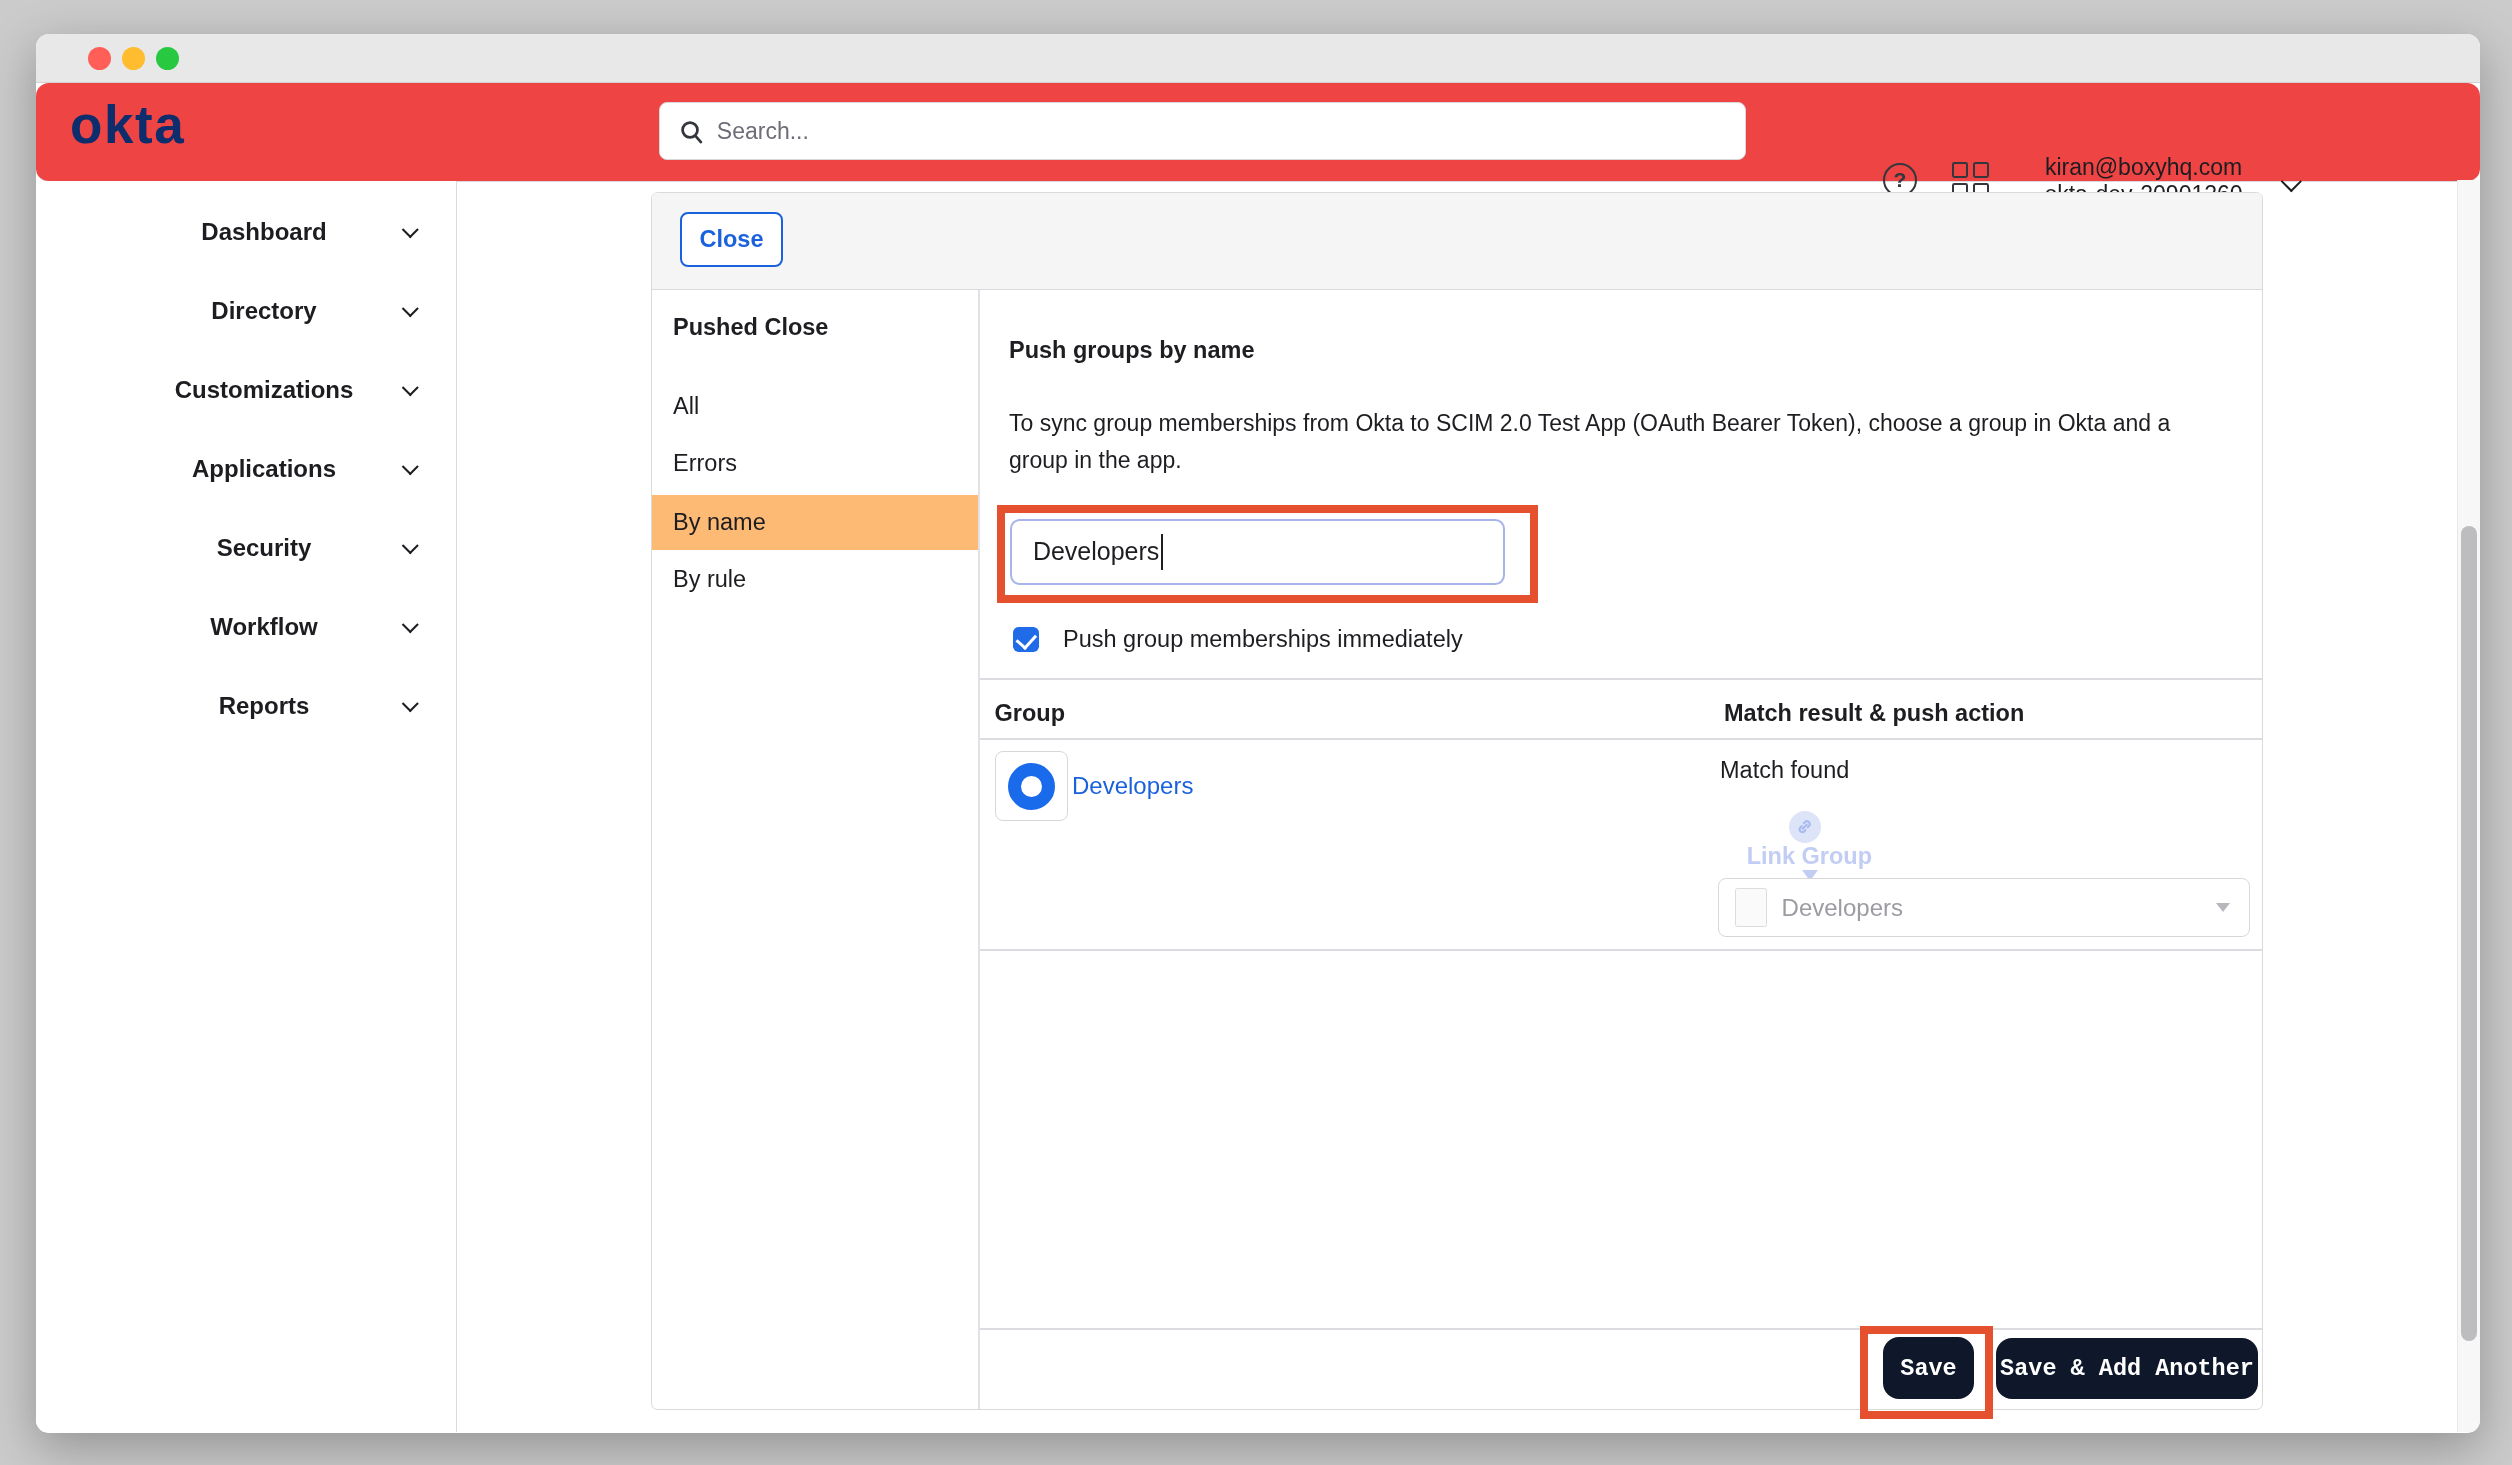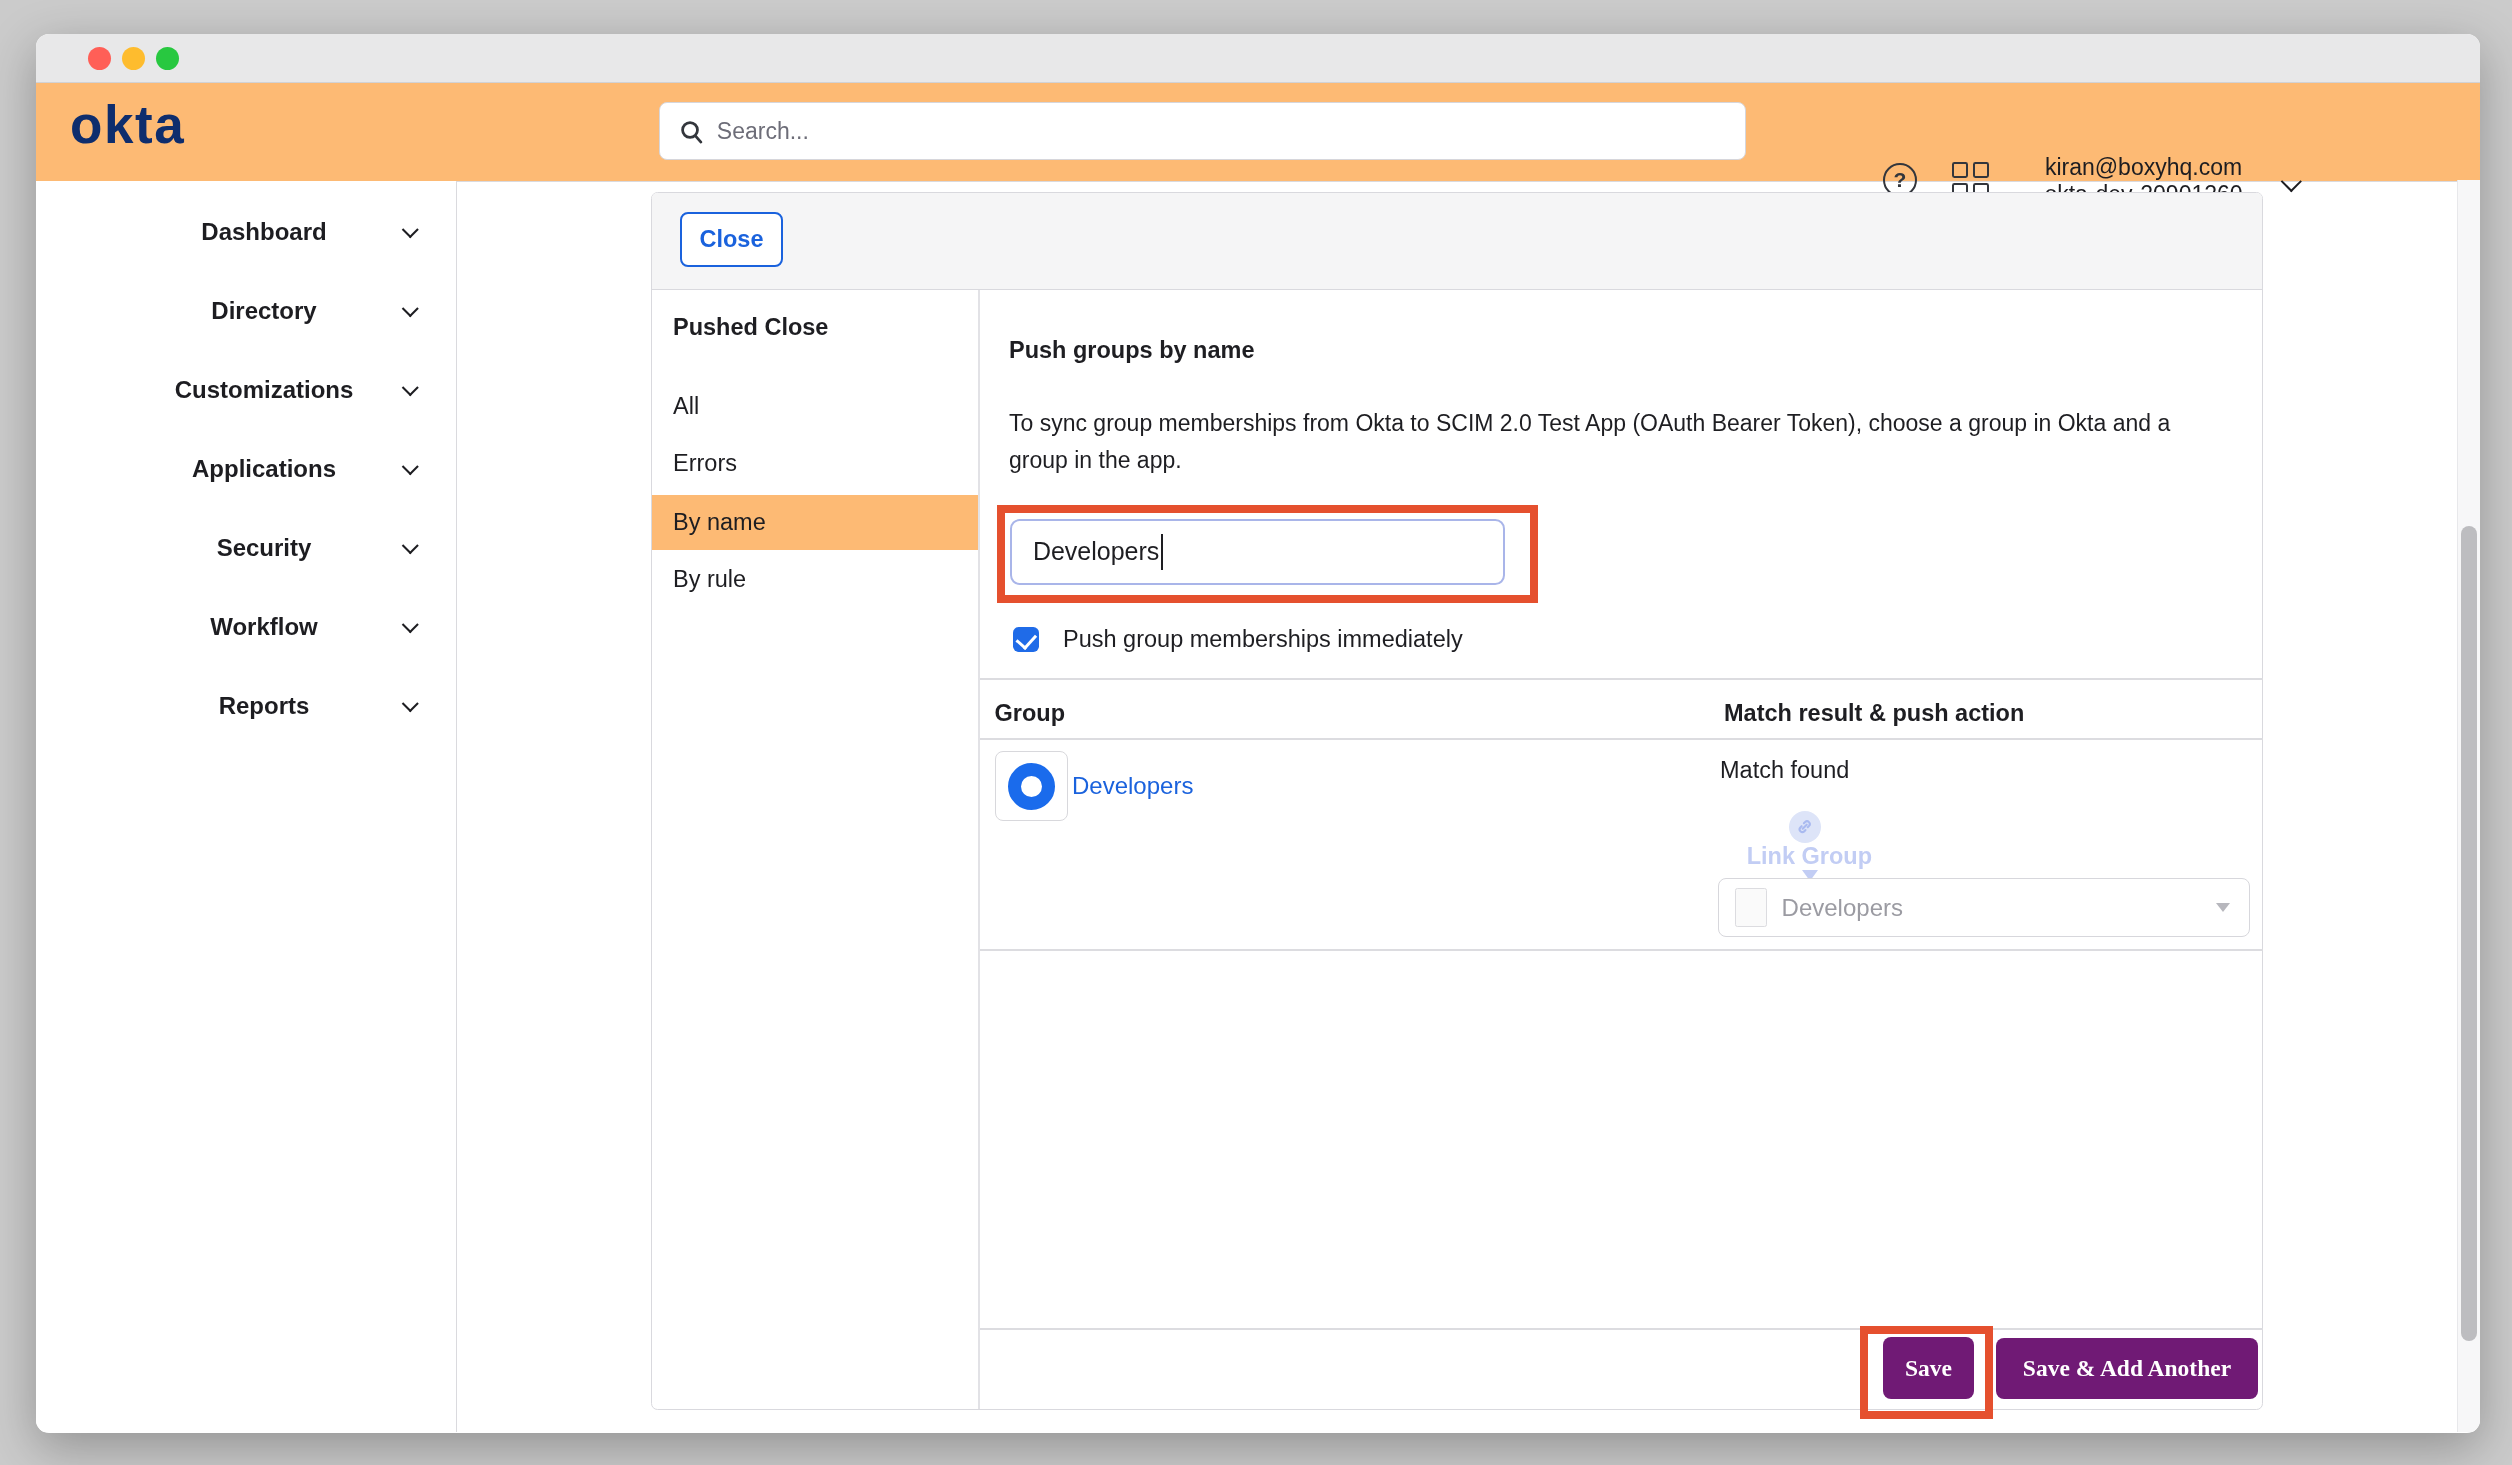--- a/index.html
+++ b/index.html
@@ -14,21 +14,21 @@
   .window {
     position:absolute; left:36px; top:34px; width:2444px; height:1399px;
     background:#fff; border-radius:13px; overflow:hidden;
     box-shadow:0 14.6px 49px rgba(0,0,0,.28);
   }
   
   .titlebar { position:absolute; left:0; top:0; width:100%; height:49px; background:#e8e8e9; border-bottom:0.8px solid #d2d2d4; }
   .tl-dot { position:absolute; top:13px; width:23px; height:23px; border-radius:50%; }
   .tl-dot.d1 { left:52px; } .tl-dot.d2 { left:86px; } .tl-dot.d3 { left:120px; }
   
-  .header { position:absolute; left:0; top:49px; width:100%; height:99px; background:#fdba74; border-bottom:1.6px solid #dadade; }
+  .header { position:absolute; left:0; top:49px; width:100%; height:99px; background:#ef4444; border-bottom:1.6px solid #dadade;border-radius:13px; }
   .logo { position:absolute; left:34px; top:11.3px; font-size:53px; font-weight:700; letter-spacing:1.6px; color:#0e2d6d; }
   .search { position:absolute; left:623px; top:19.4px; width:1087px; height:58px; border:1.6px solid #d6d6db; border-radius:8px; background:#fff; display:flex; align-items:center; padding-left:18px; }
   .search svg { flex:0 0 auto; }
   .search .ph { margin-left:11.3px; font-size:23px; color:#6d6d78; }
   .help { position:absolute; left:1847px; top:80px; width:34px; height:34px; border:2.4px solid #33363c; border-radius:50%; display:flex; align-items:center; justify-content:center; font-size:21px; font-weight:700; color:#33363c; }
   .gridicon { position:absolute; left:1916px; top:79px; width:37px; height:37px; display:grid; grid-template-columns:1fr 1fr; gap:4.9px; }
   .gridicon span { border:2.4px solid #33363c; border-radius:2.4px; }
   .account { position:absolute; left:1981px; top:71px; width:253px; text-align:center; font-size:23px; line-height:27px; color:#1d1d21; }
   .chev { display:inline-block; width:14.6px; height:14.6px; border-right:2.4px solid #1d1d21; border-bottom:2.4px solid #1d1d21; transform:rotate(45deg); }
   .acct-chev { position:absolute; left:2248px; top:91px; }
@@ -70,21 +70,21 @@
   .link-group { position:absolute; left:757px; top:521px; display:flex; align-items:center; cursor:default;flex-direction:column; }
   .lg-circle { width:32px; height:32px; border-radius:50%; background:#dde4f8; display:flex; align-items:center; justify-content:center; }
   .lg-label { margin-left:9.7px; font-size:23.5px; font-weight:700; color:#c2cdf4; }
   .tri-down { width:0; height:0; border-left:8px solid transparent; border-right:8px solid transparent; border-top:11.3px solid #c2cdf4; margin-left:11.3px; }
   .dropdown { position:absolute; left:738px; top:588px; width:532px; height:59px; border:1.6px solid #d7d7dc; border-radius:8px; background:#fff; display:flex; align-items:center; padding:0 19.4px 0 16px; }
   .dd-icon { width:32px; height:39px; border:1.6px solid #dcdce0; border-radius:2.4px; background:#fafafa; flex:0 0 auto; }
   .dd-text { margin-left:14.6px; font-size:24px; color:#9b9ba2; flex:1; }
   .dd-caret { width:0; height:0; border-left:7.3px solid transparent; border-right:7.3px solid transparent; border-top:9.7px solid #b7b7bd; }
   
   .footer-div { position:absolute; left:328px; top:1135px; width:1283px; height:1.6px; background:#dcdce0; }
-  .btn { position:absolute; background:#701a75; color:#fff; border:none; border-radius:8px; font-size:23.5px; font-weight:700; font-family:Liberation Serif, serif; display:flex; align-items:center; justify-content:center; cursor:pointer; }
+  .btn { position:absolute; background:#0f172a; color:#fff; border:none; border-radius:16px; font-size:23.5px; font-weight:700; font-family:Liberation Mono, monospace; display:flex; align-items:center; justify-content:center; cursor:pointer; }
   .save-btn { left:1231px; top:1144px; width:91px; height:62px; }
   .save-add-btn { left:1344px; top:1145px; width:262px; height:61px; }
   .annot.save-annot { left:1208px; top:1133px; width:133px; height:93px; background:transparent; }
   
   .scrolltrack { position:absolute; left:2421px; top:146px; width:23.5px; height:1252px; background:#f7f7f8; border-left:0.8px solid #e8e8eb; }
   .scrollthumb { position:absolute; left:3.2px; top:346px; width:16px; height:815px; background:#bdbdc0; border-radius:8px; }
 </style>
 </head>
 <body>
 

